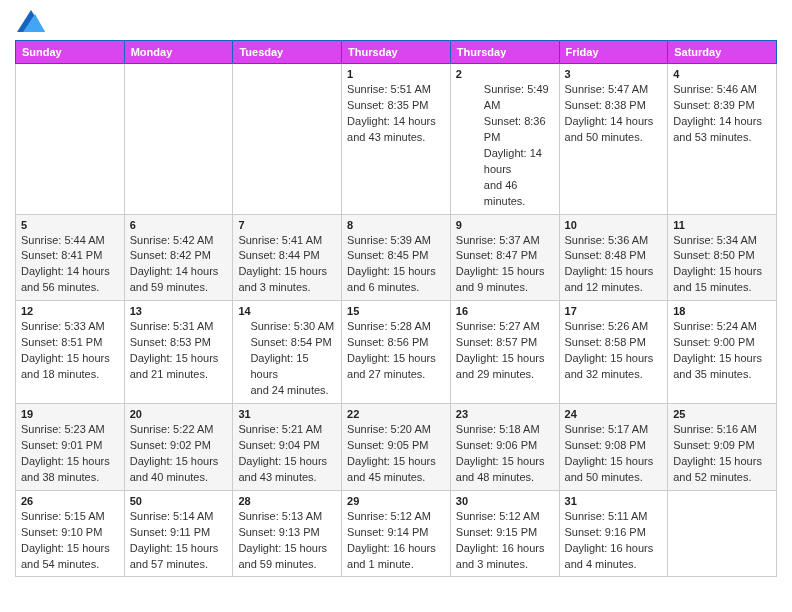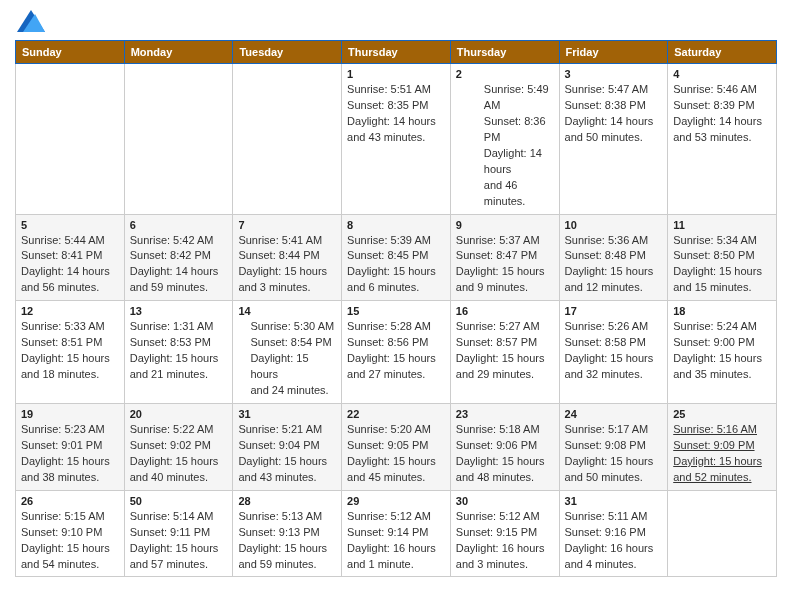--- a/index.html
+++ b/index.html
@@ -51,21 +51,21 @@
     .location {
       font-size: 15px;
       color: #444;
     }
     .calendar {
       width: 100%;
       border-collapse: collapse;
       font-size: 10px;
     }
     .calendar th {
-      background-color: #a16207;
+      background-color: #d946ef;
       color: #fff;
       text-align: left;
       padding: 5px 6px;
       font-size: 11px;
       font-weight: bold;
       border: 1px solid #1565c0;
     }
     .calendar td {
       border: 1px solid #ccc;
       vertical-align: top;
@@ -217,21 +217,21 @@
         <tr>
           <td>
             <div class="day-number">12</div>
             <div class="day-info" style="white-space: pre-line;">Sunrise: 5:33 AM
 Sunset: 8:51 PM
 Daylight: 15 hours
 and 18 minutes.</div>
           </td>
           <td>
             <div class="day-number">13</div>
-            <div class="day-info" style="white-space: pre-line;">Sunrise: 1:31 AM
+            <div class="day-info" style="white-space: pre-line;">Sunrise: 5:31 AM
 Sunset: 8:53 PM
 Daylight: 15 hours
 and 21 minutes.</div>
           </td>
           <td>
             <div class="day-number">14</div>
             <div class="day-info" style="white-space: pre-line; margin-left: 12px;">Sunrise: 5:30 AM
 Sunset: 8:54 PM
 Daylight: 15 hours
 and 24 minutes.</div>
@@ -303,21 +303,21 @@
           </td>
           <td>
             <div class="day-number">24</div>
             <div class="day-info" style="white-space: pre-line;">Sunrise: 5:17 AM
 Sunset: 9:08 PM
 Daylight: 15 hours
 and 50 minutes.</div>
           </td>
           <td>
             <div class="day-number">25</div>
-            <div class="day-info" style="white-space: pre-line; text-decoration: underline;">Sunrise: 5:16 AM
+            <div class="day-info" style="white-space: pre-line;">Sunrise: 5:16 AM
 Sunset: 9:09 PM
 Daylight: 15 hours
 and 52 minutes.</div>
           </td>
         </tr>
         <tr>
           <td>
             <div class="day-number">26</div>
             <div class="day-info" style="white-space: pre-line;">Sunrise: 5:15 AM
 Sunset: 9:10 PM

